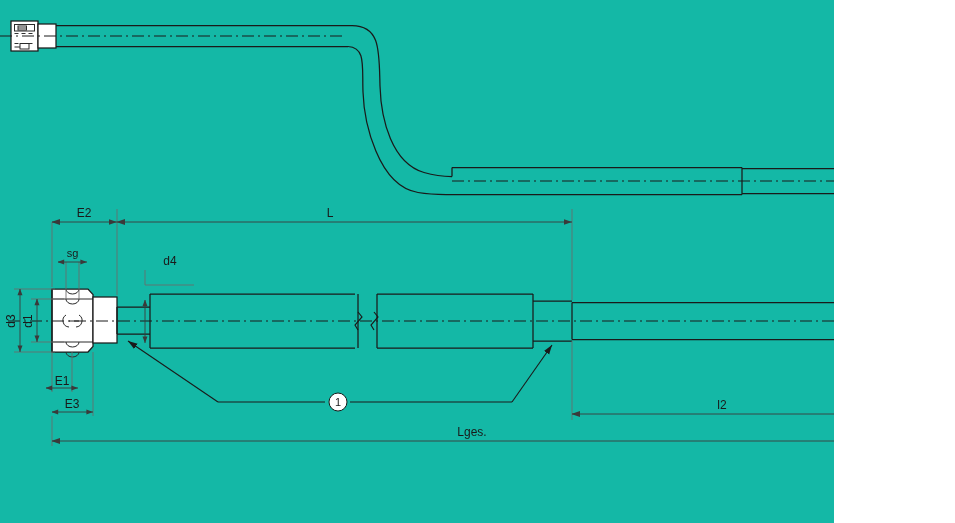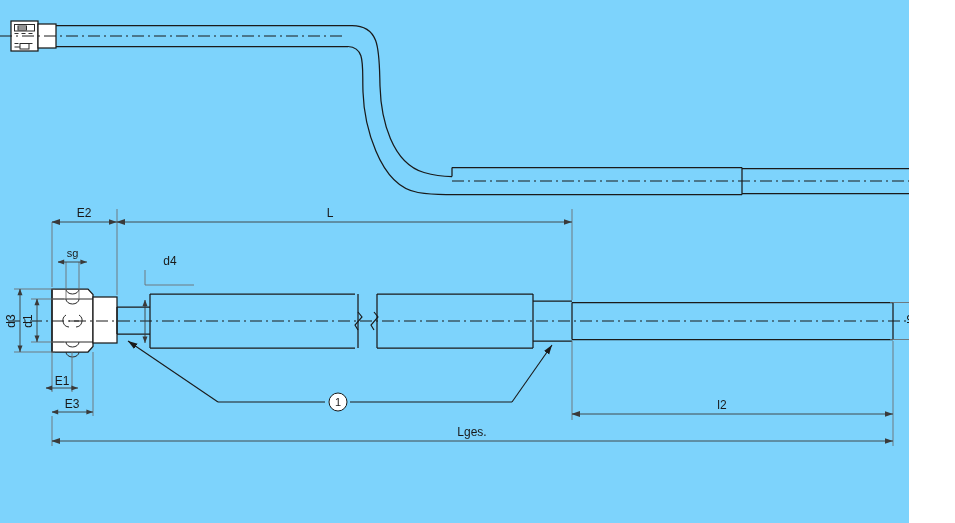--- a/index.html
+++ b/index.html
@@ -5,23 +5,23 @@
   html, body {
     margin: 0;
     padding: 0;
     background: #ffffff;
   }
   body {
     font-family: "Liberation Sans", sans-serif;
   }
   #drawing-root {
     position: relative;
-    width: 909px;
+    width: 834px;
     height: 523px;
-    background: #7dd3fc;
+    background: #14b8a6;
     overflow: hidden;
   }
   #drawing-svg {
     display: block;
     width: 955px;
     height: 523px;
   }
   .outline {
     fill: none;
     stroke: #1a1a1a;

